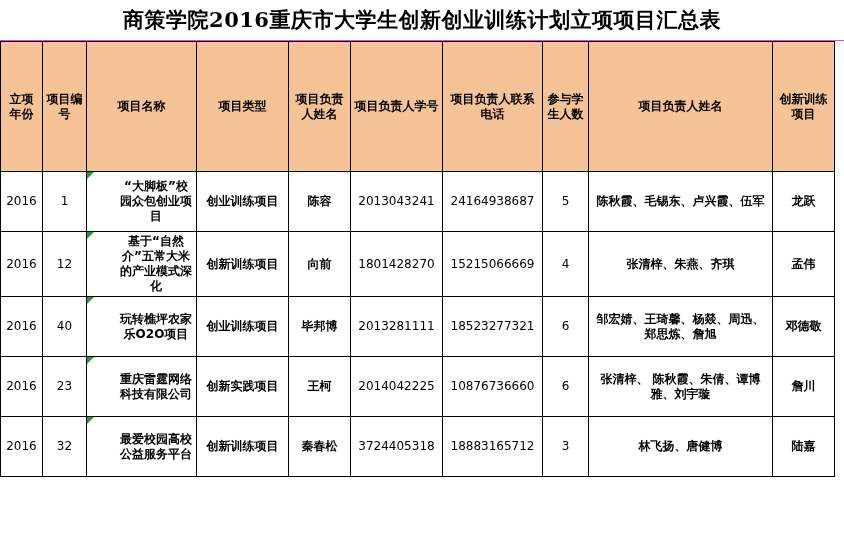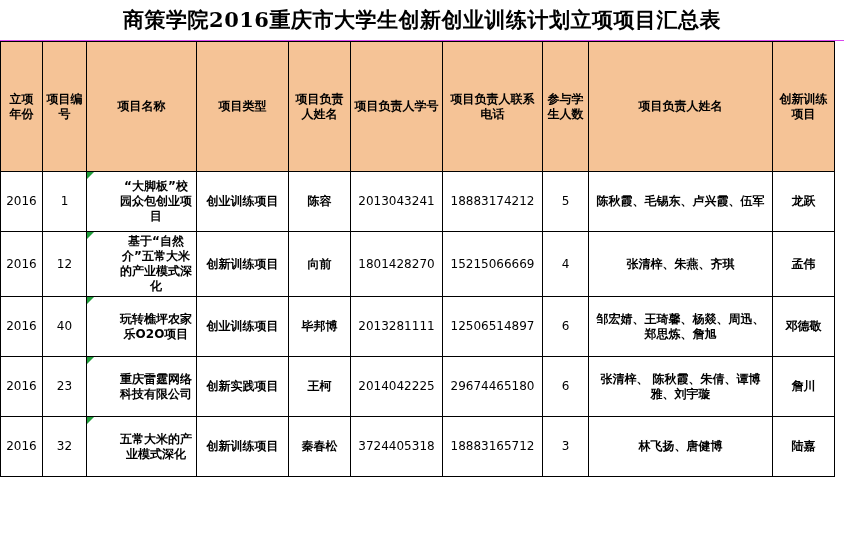--- a/index.html
+++ b/index.html
@@ -129,21 +129,21 @@
       </tr>
     </thead>
     <tbody>
       <tr>
         <td>2016</td>
         <td>1</td>
         <td class="name-cell mark">“大脚板”校园众包创业项目</td>
         <td class="type-cell">创业训练项目</td>
         <td class="leader-cell">陈容</td>
         <td>2013043241</td>
-        <td>18883174212</td>
+        <td>24164938687</td>
         <td>5</td>
         <td class="members-cell">陈秋霞、毛锡东、卢兴霞、伍军</td>
         <td class="teacher-cell">龙跃</td>
       </tr>
       <tr>
         <td>2016</td>
         <td>12</td>
         <td class="name-cell mark">基于“自然介”五常大米的产业模式深化</td>
         <td class="type-cell">创新训练项目</td>
         <td class="leader-cell">向前</td>
@@ -153,41 +153,41 @@
         <td class="members-cell">张清梓、朱燕、齐琪</td>
         <td class="teacher-cell">孟伟</td>
       </tr>
       <tr>
         <td>2016</td>
         <td>40</td>
         <td class="name-cell mark">玩转樵坪农家乐O2O项目</td>
         <td class="type-cell">创业训练项目</td>
         <td class="leader-cell">毕邦博</td>
         <td>2013281111</td>
-        <td>12506514897</td>
+        <td>18523277321</td>
         <td>6</td>
         <td class="members-cell">邹宏婧、王琦馨、杨燚、周迅、郑思炼、詹旭</td>
         <td class="teacher-cell">邓德敬</td>
       </tr>
       <tr>
         <td>2016</td>
         <td>23</td>
         <td class="name-cell mark">重庆雷霆网络科技有限公司</td>
         <td class="type-cell">创新实践项目</td>
         <td class="leader-cell">王柯</td>
         <td>2014042225</td>
-        <td>29674465180</td>
+        <td>10876736660</td>
         <td>6</td>
         <td class="members-cell">张清梓、 陈秋霞、朱倩、谭博雅、刘宇璇</td>
         <td class="teacher-cell">詹川</td>
       </tr>
       <tr>
         <td>2016</td>
         <td>32</td>
-        <td class="name-cell mark">五常大米的产业模式深化</td>
+        <td class="name-cell mark">最爱校园高校公益服务平台</td>
         <td class="type-cell">创新训练项目</td>
         <td class="leader-cell">秦春松</td>
         <td>3724405318</td>
         <td>18883165712</td>
         <td>3</td>
         <td class="members-cell">林飞扬、唐健博</td>
         <td class="teacher-cell">陆嘉</td>
       </tr>
     </tbody>
   </table>

